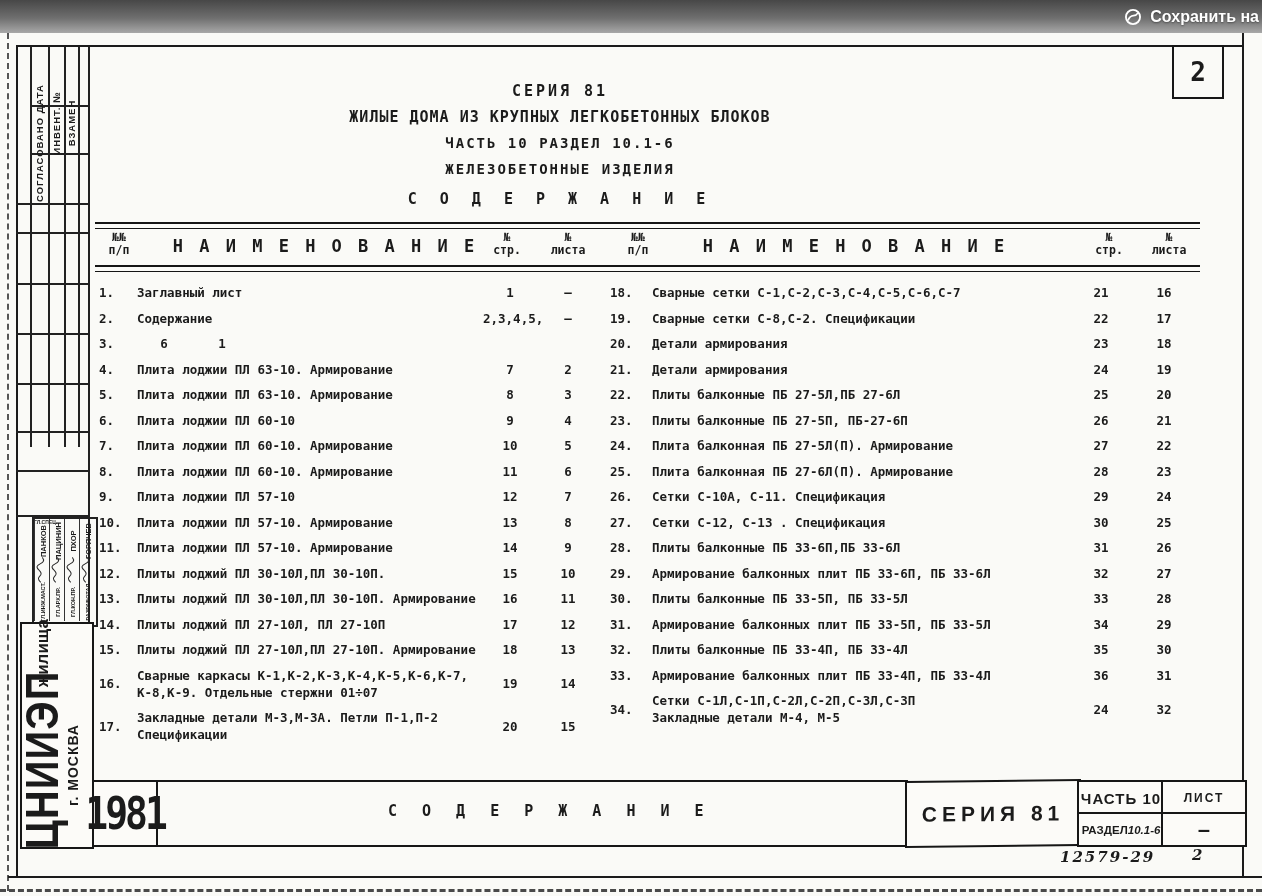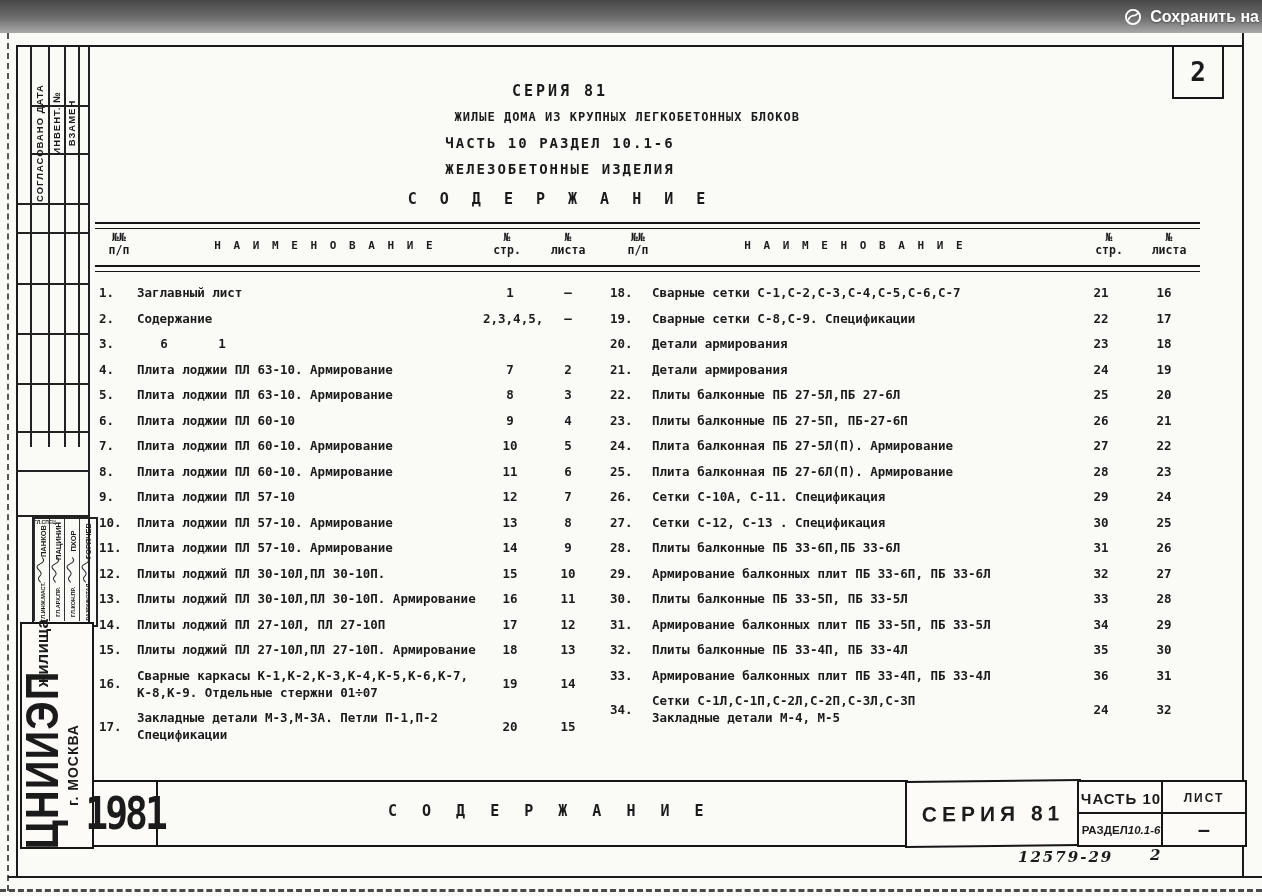--- a/index.html
+++ b/index.html
@@ -20,28 +20,28 @@
   .ln-dash{position:absolute;border-left:2px dashed #555;}
   .ln-dash-h{position:absolute;border-top:3px dashed #4a4a4a;}
 
   
   .rule2{position:absolute;height:4px;border-top:2px solid #151515;border-bottom:1px solid #151515;background:transparent;}
 
   
   #doc-header{position:absolute;left:320px;top:78px;width:480px;text-align:center;
               font-weight:700;line-height:26px;}
   #doc-header .h1{font-size:15px;letter-spacing:3px;}
-  #doc-header .h2{font-size:12px;letter-spacing:1px;text-align:right;}
+  #doc-header .h2{font-size:15px;letter-spacing:1px;}
   #doc-header .h3{font-size:14px;letter-spacing:2px;}
   #doc-header .h4{font-size:14px;letter-spacing:2px;}
   #doc-header .h5{font-size:15px;letter-spacing:7px;margin-top:4px;}
 
   
   .th{position:absolute;font-size:11.5px;font-weight:700;white-space:pre-line;text-align:center;line-height:13px;}
-  .th-name{font-size:11px;letter-spacing:3px;line-height:40px;}
+  .th-name{font-size:17px;letter-spacing:3px;line-height:40px;}
   .toc{position:absolute;top:284px;}
   .toc-row{display:flex;align-items:center;margin-bottom:8.5px;font-size:12.5px;font-weight:700;line-height:17px;}
   .c-num{width:38px;flex:none;}
   .c-title{flex:1;white-space:pre-line;padding-right:4px;}
   .c-page{width:54px;flex:none;text-align:center;}
   .c-sheet{width:62px;flex:none;text-align:center;}
   #toc-left{left:99px;width:500px;}
   #toc-right{left:610px;width:588px;}
   #toc-right .c-num{width:42px;}
   #toc-right .c-page{width:58px;}
@@ -83,21 +83,21 @@
   #series-box{left:905px;top:780px;width:172px;height:63px;transform:skewY(-.6deg);}
   #series-box span{font-family:"Liberation Sans",sans-serif;font-size:21px;font-weight:700;letter-spacing:5px;}
   #part-box{left:1077px;top:780px;width:84px;height:32px;}
   #part-box span{font-family:"Liberation Sans",sans-serif;font-size:15px;font-weight:700;letter-spacing:1px;}
   #section-box{left:1077px;top:812px;width:84px;height:31px;}
   #section-box span{font-family:"Liberation Sans",sans-serif;font-size:11.5px;font-weight:700;}
   #sheet-box{left:1161px;top:780px;width:82px;height:32px;}
   #sheet-box span{font-family:"Liberation Sans",sans-serif;font-size:12px;font-weight:700;letter-spacing:2px;}
   #sheetval-box{left:1161px;top:812px;width:82px;height:31px;}
   #sheetval-box span{font-size:18px;font-weight:700;}
-  .hand{position:absolute;font-family:"DejaVu Serif",serif;font-style:italic;font-weight:700;font-size:15px;letter-spacing:2px;}
+  .hand{position:absolute;font-family:"DejaVu Serif",serif;font-style:italic;font-weight:700;font-size:15px;letter-spacing:2px;margin-left:42px;}
 
   
   #page-badge{position:absolute;left:1172px;top:45px;width:48px;height:50px;border:2px solid #161616;
               display:flex;align-items:center;justify-content:center;font-size:26px;font-weight:700;}
 </style>
 </head>
 <body>
 
 <div id="screen">
 
@@ -256,21 +256,21 @@
     </div>
   <div id="toc-right" class="toc">
       <div class="toc-row">
         <span class="c-num">18.</span>
         <span class="c-title">Сварные сетки С-1,С-2,С-3,С-4,С-5,С-6,С-7</span>
         <span class="c-page">21</span>
         <span class="c-sheet">16</span>
       </div>
       <div class="toc-row">
         <span class="c-num">19.</span>
-        <span class="c-title">Сварные сетки С-8,С-9. Спецификации</span>
+        <span class="c-title">Сварные сетки С-8,С-2. Спецификации</span>
         <span class="c-page">22</span>
         <span class="c-sheet">17</span>
       </div>
       <div class="toc-row">
         <span class="c-num">20.</span>
         <span class="c-title">Детали армирования</span>
         <span class="c-page">23</span>
         <span class="c-sheet">18</span>
       </div>
       <div class="toc-row">

